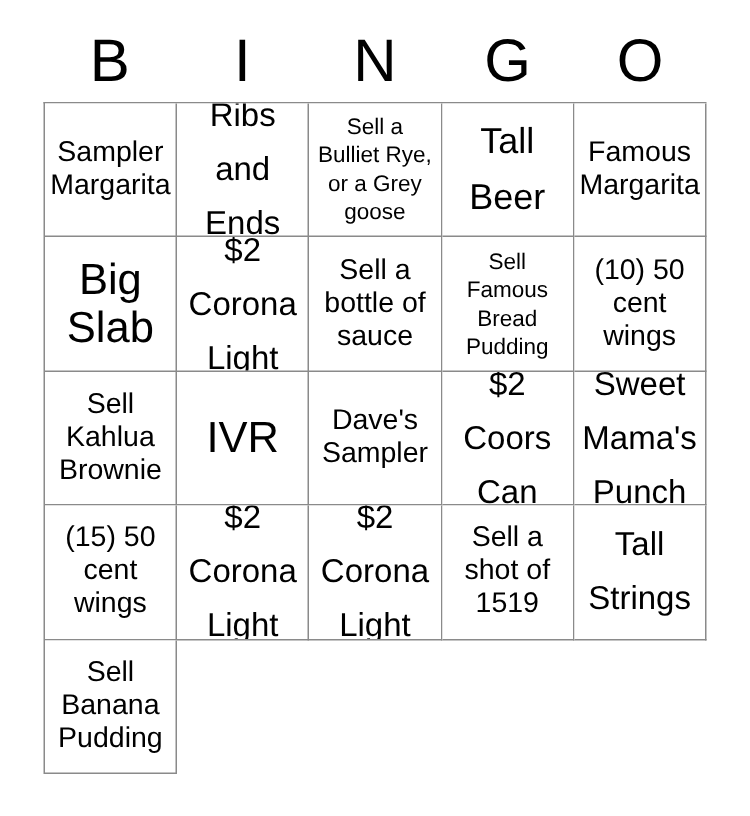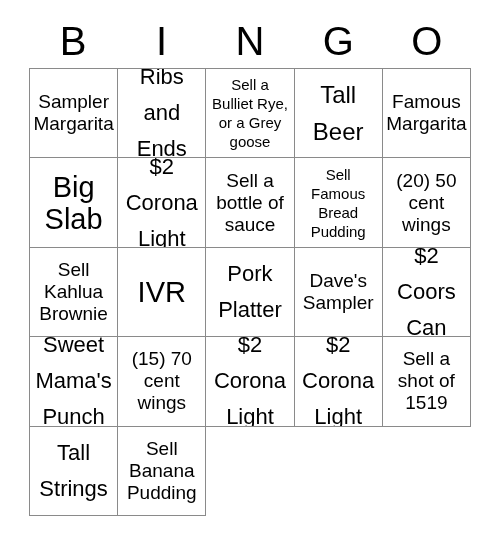--- a/index.html
+++ b/index.html
@@ -137,53 +137,49 @@
 sauce</span>
       </div>
     <div class="bingo-cell">
         <span class="cell-text fs-xs">Sell
 Famous
 Bread
 Pudding</span>
       </div>
 
     <div class="bingo-cell">
-        <span class="cell-text fs-sm">(20) 50
+        <span class="cell-text fs-sm">(10) 50
 cent
 wings</span>
       </div>
     <div class="bingo-cell">
         <span class="cell-text fs-sm">Sell
 Kahlua
 Brownie</span>
       </div>
     <div class="bingo-cell">
         <span class="cell-text fs-lg">IVR</span>
       </div>
-    <div class="bingo-cell">
-        <span class="cell-text fs-md">Pork
-Platter</span>
-      </div>
 
     <div class="bingo-cell">
         <span class="cell-text fs-sm">Dave's
 Sampler</span>
       </div>
     <div class="bingo-cell">
         <span class="cell-text fs-md">$2
 Coors
 Can</span>
       </div>
     <div class="bingo-cell">
         <span class="cell-text fs-md">Sweet
 Mama's
 Punch</span>
       </div>
     <div class="bingo-cell">
-        <span class="cell-text fs-sm">(15) 70
+        <span class="cell-text fs-sm">(15) 50
 cent
 wings</span>
       </div>
 
     <div class="bingo-cell">
         <span class="cell-text fs-md">$2
 Corona
 Light</span>
       </div>
     <div class="bingo-cell">

